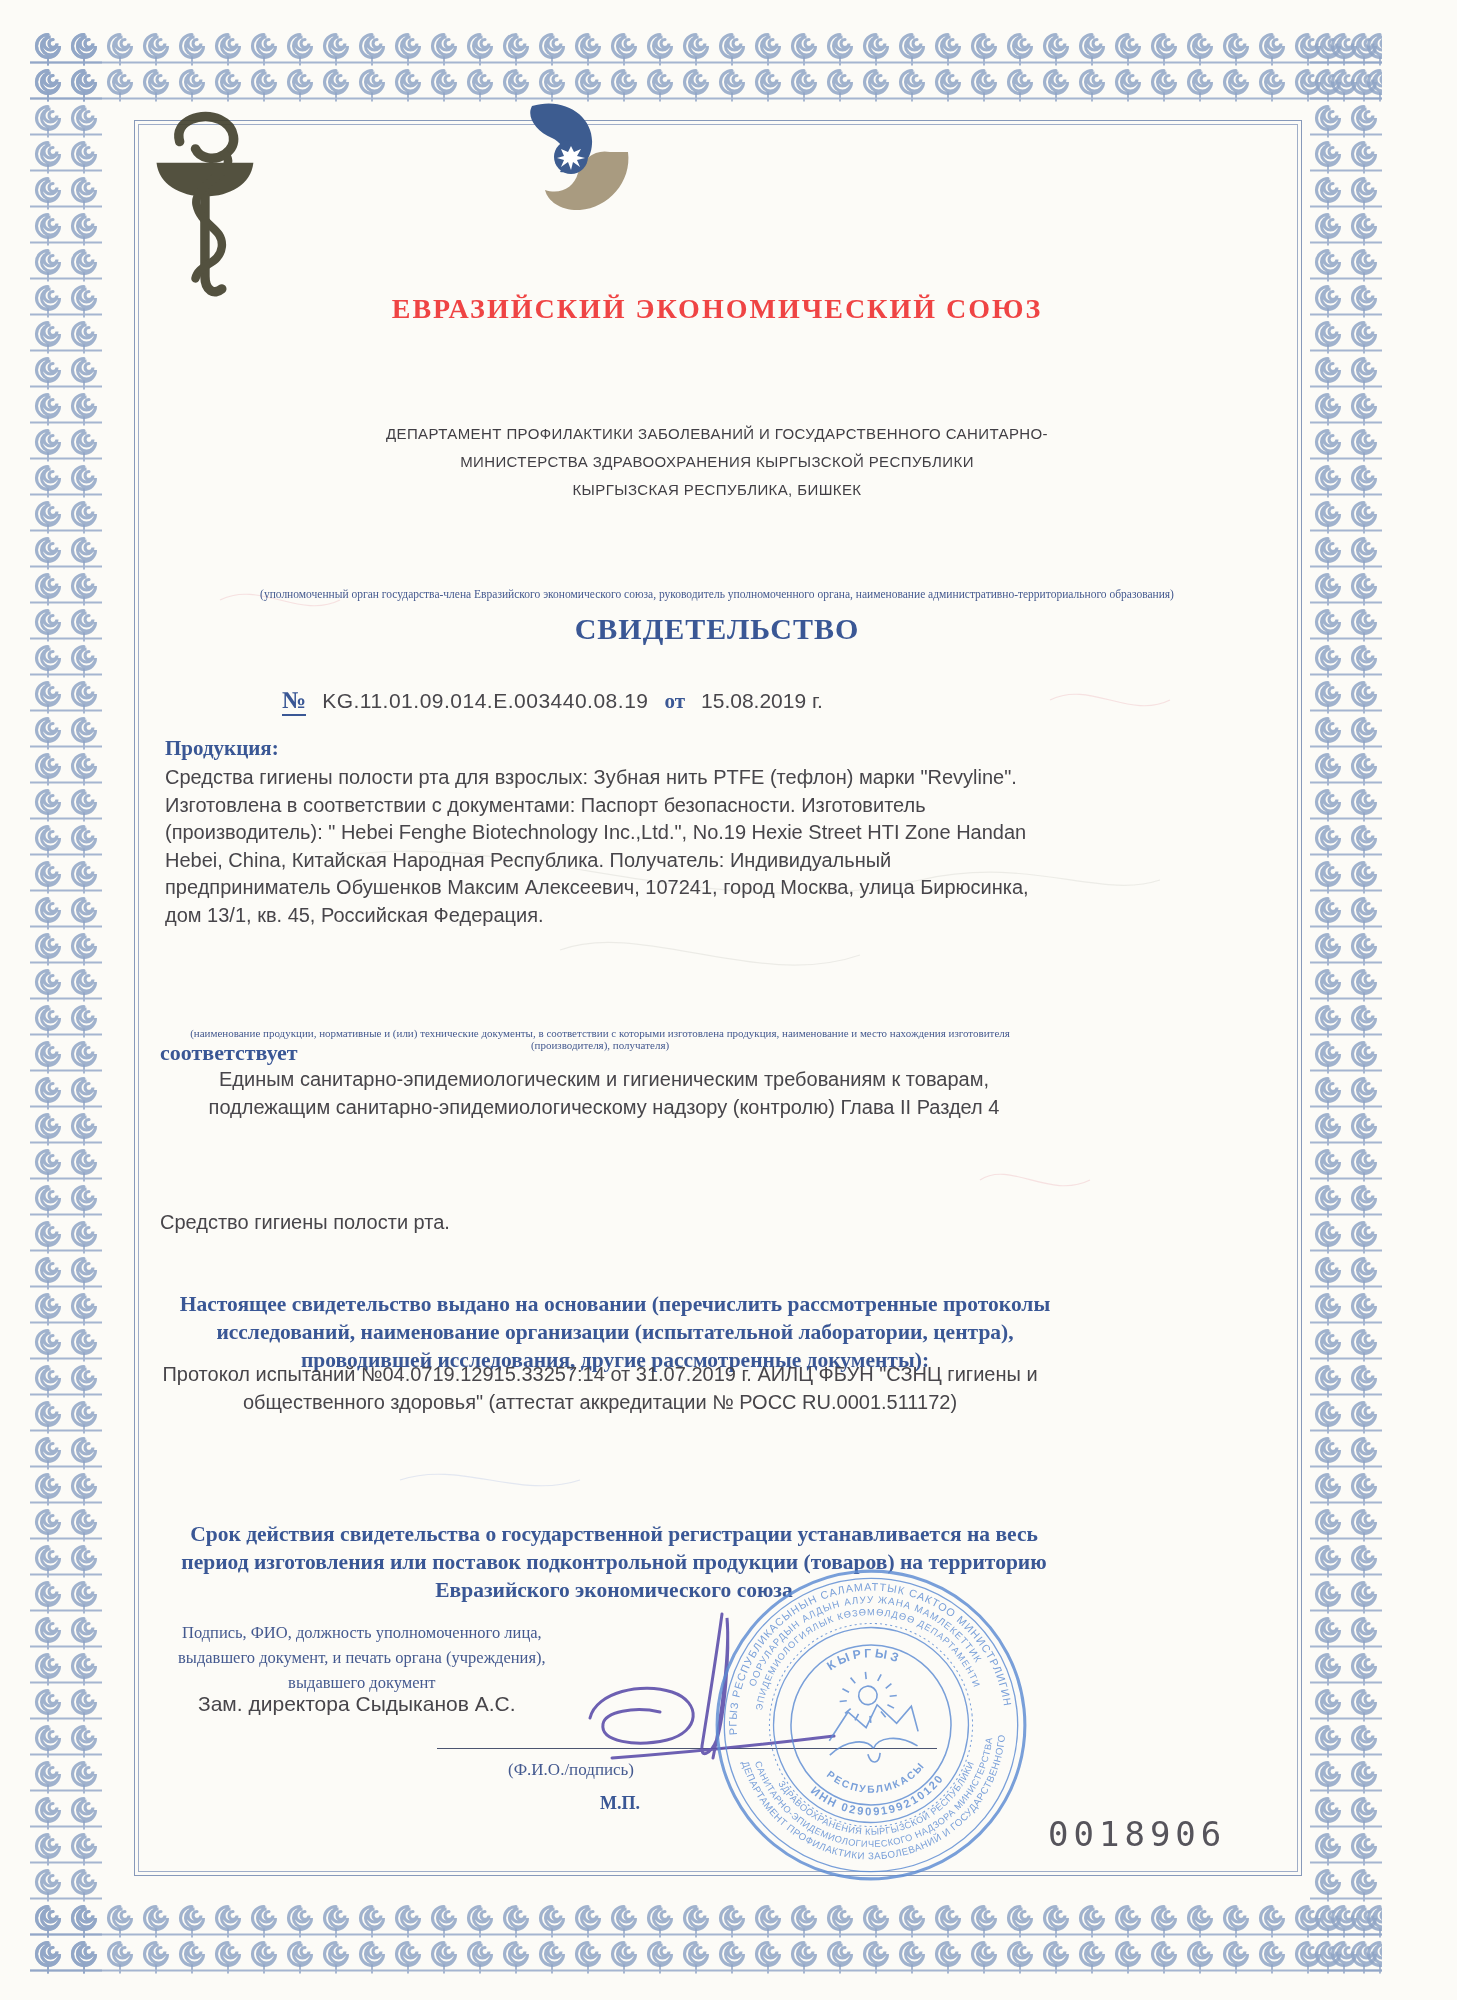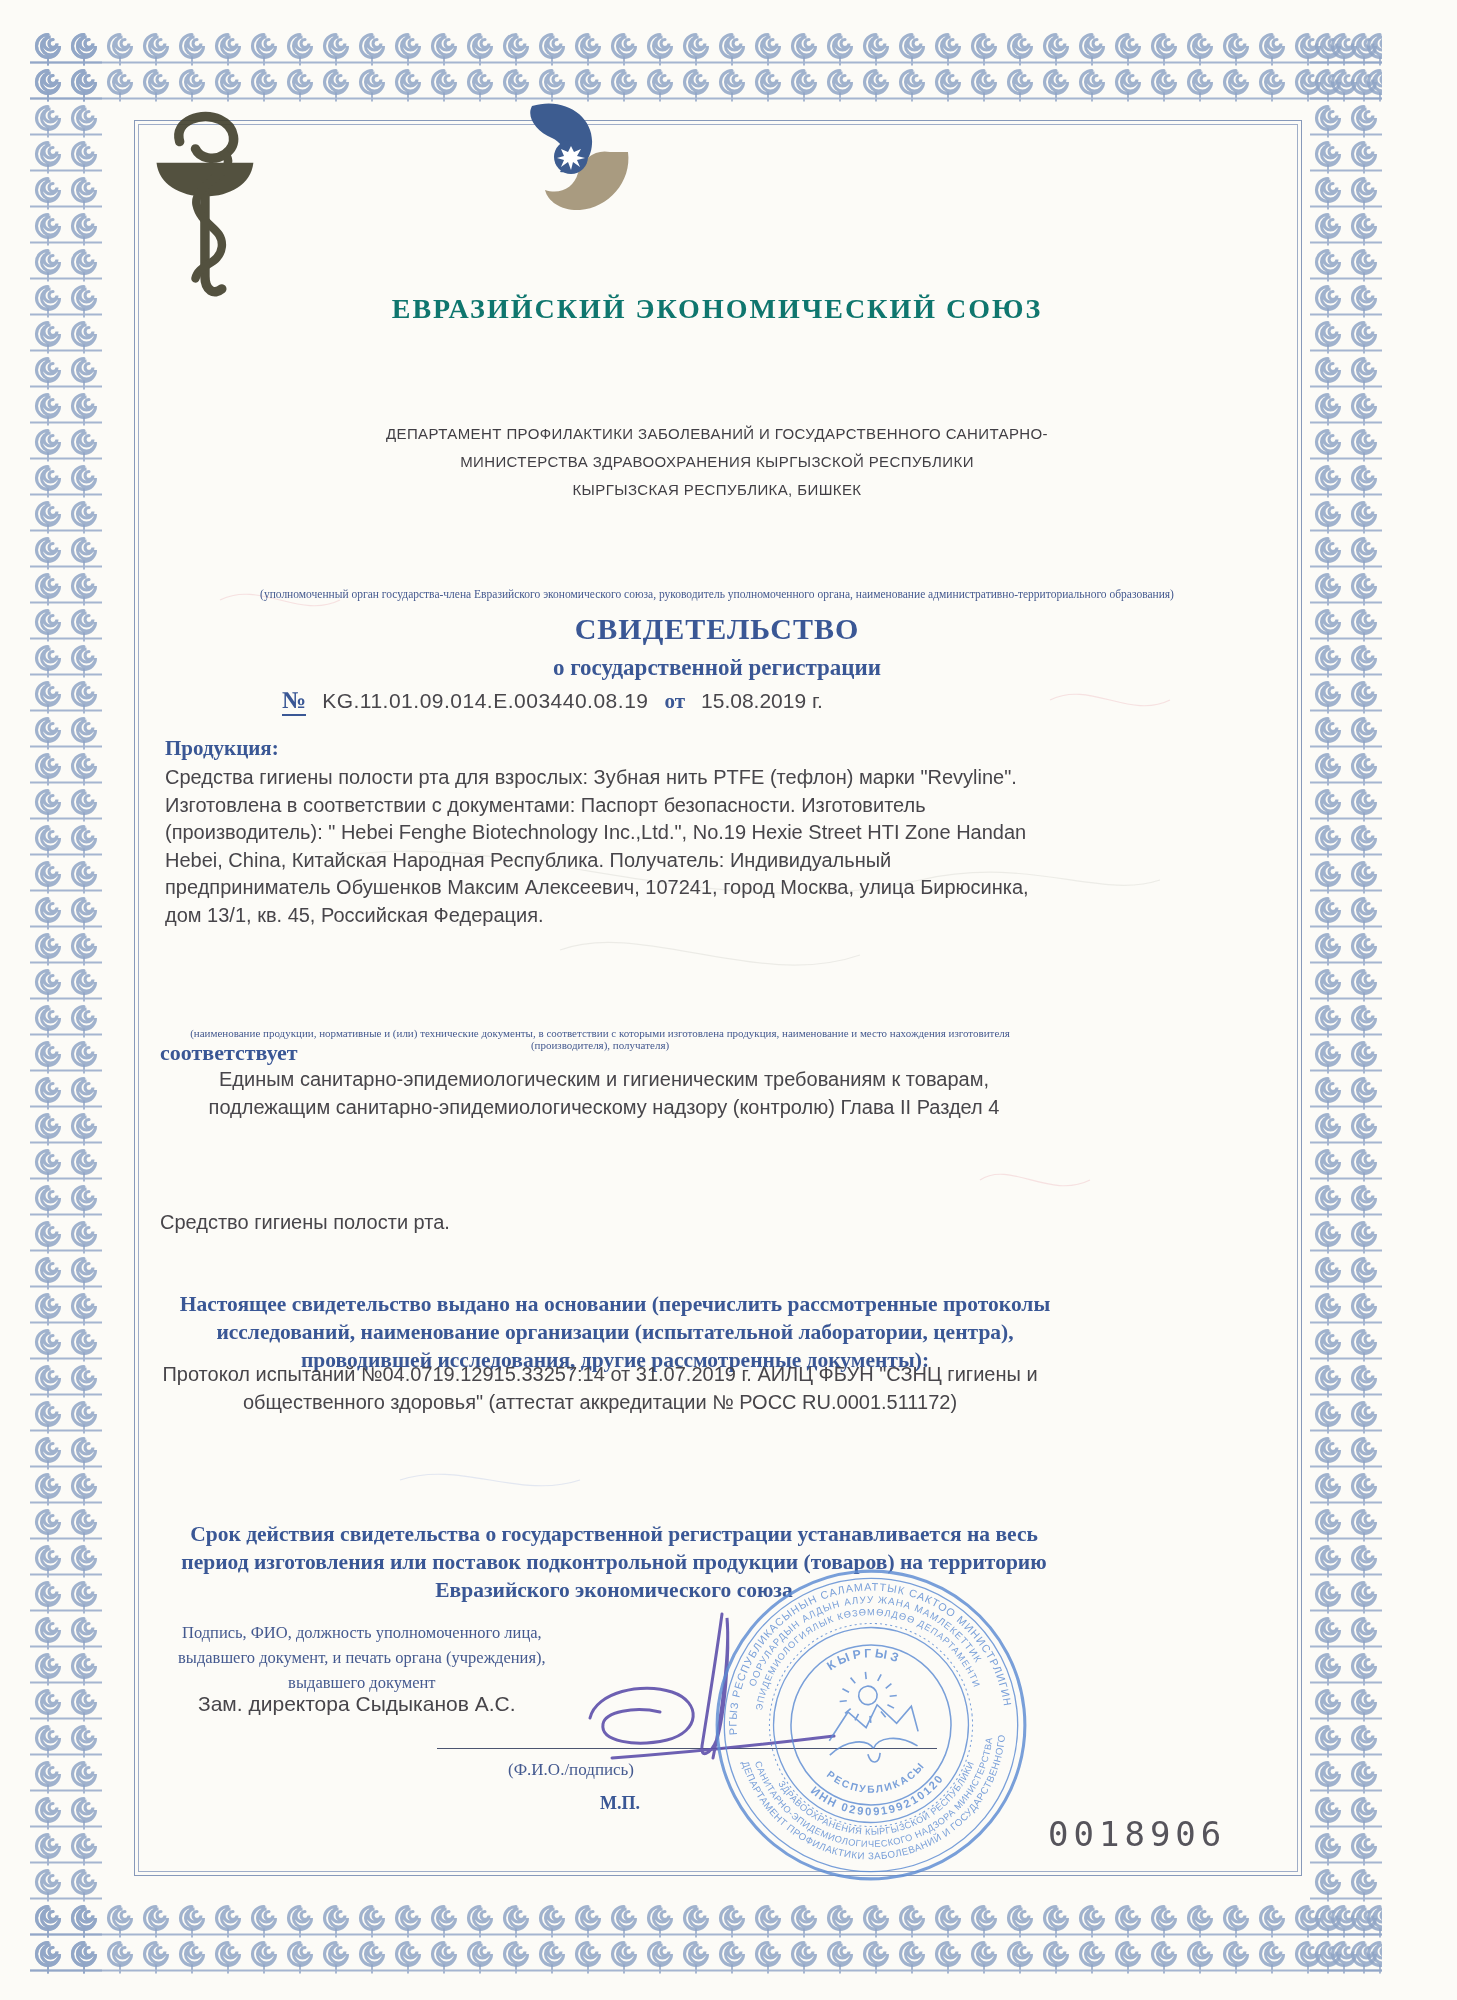--- a/index.html
+++ b/index.html
@@ -16,21 +16,21 @@
   
   .inner-frame {
     position:absolute; left:134px; top:120px; width:1166px; height:1754px;
     border:1.6px solid #8799ba;
   }
   .inner-frame::after { content:""; position:absolute; inset:3px; border:1px solid #9fadc8; }
 
   
   .center-band { position:absolute; left:134px; width:1166px; text-align:center; }
 
-  .union-title { top:293px; font-family:"Liberation Serif",serif; font-weight:bold; font-size:28px; letter-spacing:2px; color:#0f766e; }
+  .union-title { top:293px; font-family:"Liberation Serif",serif; font-weight:bold; font-size:28px; letter-spacing:2px; color:#ef4444; }
   .dept-block { top:420px; font-size:15px; line-height:28px; color:#403e44; letter-spacing:.4px; }
   .blue-note { font-family:"Liberation Serif",serif; color:#44598f; }
   .authority-note { top:588px; font-size:11.5px; }
   .cert-title { top:612px; font-family:"Liberation Serif",serif; font-weight:bold; font-size:30px; letter-spacing:1px; color:#3a5795; }
   .cert-subtitle { top:655px; font-family:"Liberation Serif",serif; font-weight:bold; font-size:23px; color:#3a5795; }
 
   .number-row { position:absolute; left:282px; top:688px; display:flex; align-items:baseline; gap:16px; }
   .no-label { font-family:"Liberation Serif",serif; font-weight:bold; font-size:24px; color:#3a5795; border-bottom:2px solid #3a5795; line-height:1; padding-bottom:2px; }
   .no-value { font-size:21px; color:#48464b; letter-spacing:.5px; }
   .date-label { font-family:"Liberation Serif",serif; font-weight:bold; font-size:21px; color:#3a5795; }
@@ -490,21 +490,20 @@
 
   <div class="center-band dept-block">
     <div>ДЕПАРТАМЕНТ ПРОФИЛАКТИКИ ЗАБОЛЕВАНИЙ И ГОСУДАРСТВЕННОГО САНИТАРНО-</div>
     <div>МИНИСТЕРСТВА ЗДРАВООХРАНЕНИЯ КЫРГЫЗСКОЙ РЕСПУБЛИКИ</div>
     <div>КЫРГЫЗСКАЯ РЕСПУБЛИКА, БИШКЕК</div>
   </div>
 
   <div class="center-band authority-note blue-note">(уполномоченный орган государства-члена Евразийского экономического союза, руководитель уполномоченного органа, наименование административно-территориального образования)</div>
 
   <div class="center-band cert-title">СВИДЕТЕЛЬСТВО</div>
-  <div class="center-band cert-subtitle">о государственной регистрации</div>
 
   <div class="number-row">
     <span class="no-label">№</span>
     <span class="no-value">KG.11.01.09.014.Е.003440.08.19</span>
     <span class="date-label">от</span>
     <span class="date-value">15.08.2019 г.</span>
   </div>
 
   <div class="body-left product-label">Продукция:</div>
   <div class="body-left product-desc gray-text">Средства гигиены полости рта для взрослых: Зубная нить PTFE (тефлон) марки "Revyline". Изготовлена в соответствии с документами: Паспорт безопасности. Изготовитель (производитель): " Hebei Fenghe Biotechnology Inc.,Ltd.", No.19 Hexie Street HTI Zone Handan Hebei, China, Китайская Народная Республика.  Получатель: Индивидуальный предприниматель Обушенков Максим Алексеевич, 107241, город Москва, улица Бирюсинка, дом 13/1, кв. 45, Российская Федерация.</div>

